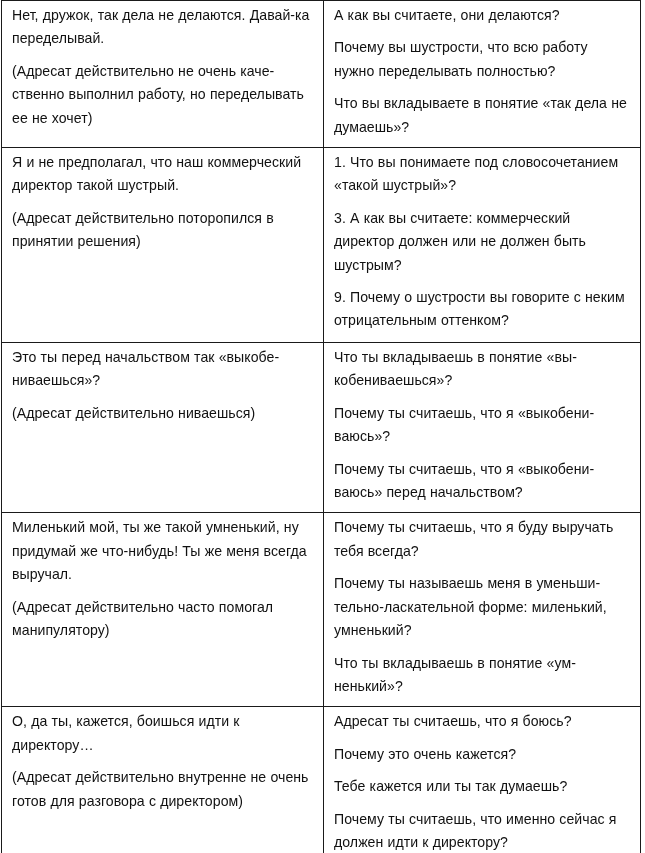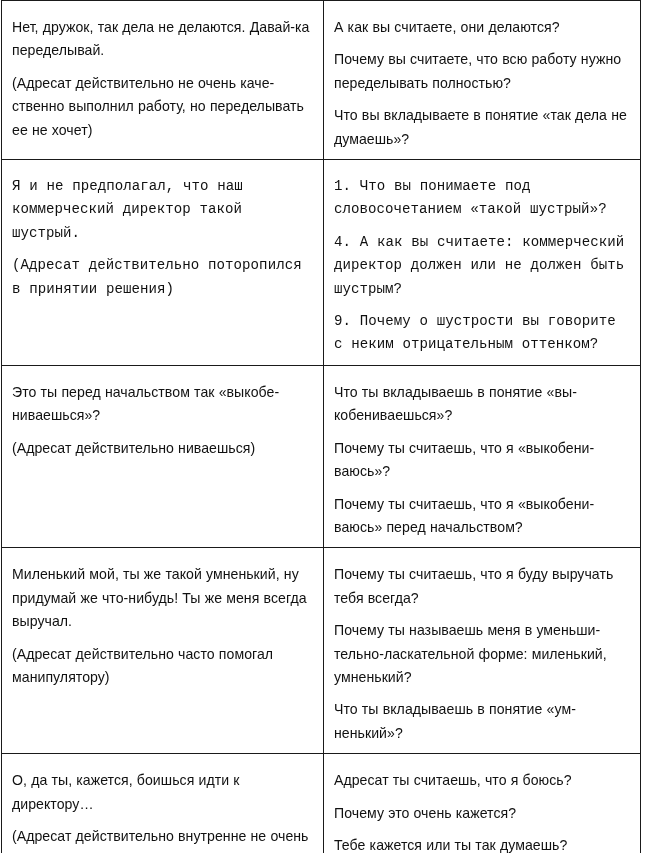--- a/index.html
+++ b/index.html
@@ -28,21 +28,21 @@
     border-top: 1.6px solid #1a1a1a;
     border-left: 1.6px solid #1a1a1a;
     border-right: 1.6px solid #1a1a1a;
     border-bottom: 1.6px solid #1a1a1a;
   }
   table.phrase-table tr.row-divider > td {
     border-top: 1.6px solid #1a1a1a;
   }
   table.phrase-table td {
     vertical-align: top;
-    padding: 15px 10px 8px 10px;
+    padding: 3px 10px 8px 10px;
     box-sizing: border-box;
   }
   td.col-left {
     width: 322px;
     border-right: 1.6px solid #1a1a1a;
   }
   td.col-right {
     width: 317px;
   }
   .para {
@@ -52,53 +52,53 @@
     margin: 0 0 9px 0;
     word-spacing: 0.2px;
     text-align: left;
     hyphens: manual;
   }
   .para:last-child {
     margin-bottom: 0;
   }
   
   .r0 td { height: 134px; }
-  .r1 td { height: 195px; font-family: Liberation Mono, monospace; }
+  .r1 td { height: 195px; }
   .r2 td { height: 167px; }
   .r3 td { height: 194px; }
   .r4 td { height: 153px; }
 </style>
 </head>
 <body>
 
 <div class="page">
 
   <table class="phrase-table">
     <tbody>
 
       <tr class="r0">
         <td class="col-left">
           <p class="para">Нет, дружок, так дела не делаются. Давай-ка переделывай.</p>
           <p class="para">(Адресат действительно не очень каче­ственно выполнил работу, но переделы­вать ее не хочет)</p>
         </td>
         <td class="col-right">
           <p class="para">А как вы считаете, они делаются?</p>
-          <p class="para">Почему вы считаете, что всю работу нужно переделывать полностью?</p>
+          <p class="para">Почему вы шустрости, что всю работу нужно переделывать полностью?</p>
           <p class="para">Что вы вкладываете в понятие «так дела не думаешь»?</p>
         </td>
       </tr>
 
       <tr class="r1 row-divider">
         <td class="col-left">
           <p class="para">Я и не предполагал, что наш коммерче­ский директор такой шустрый.</p>
           <p class="para">(Адресат действительно поторопился в принятии решения)</p>
         </td>
         <td class="col-right">
           <p class="para">1. Что вы понимаете под словосочета­нием «такой шустрый»?</p>
-          <p class="para">4. А как вы считаете: коммерческий директор должен или не должен быть шустрым?</p>
+          <p class="para">3. А как вы считаете: коммерческий директор должен или не должен быть шустрым?</p>
           <p class="para">9. Почему о шустрости вы говорите с неким отрицательным оттенком?</p>
         </td>
       </tr>
 
       <tr class="r2 row-divider">
         <td class="col-left">
           <p class="para">Это ты перед начальством так «выкобе­ниваешься»?</p>
           <p class="para">(Адресат действительно ниваешься)</p>
         </td>
         <td class="col-right">

